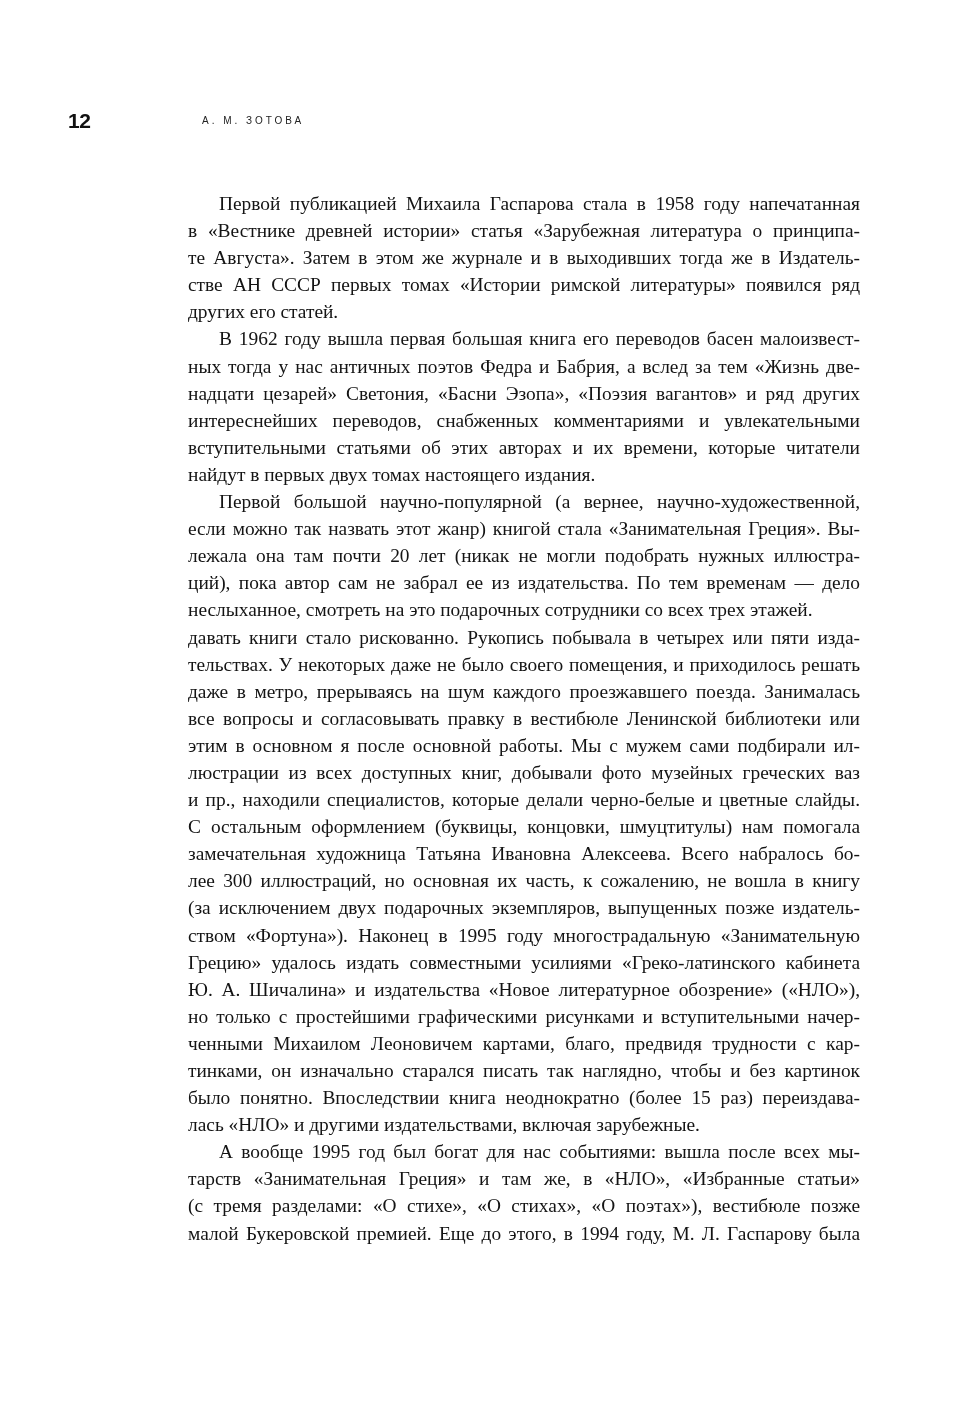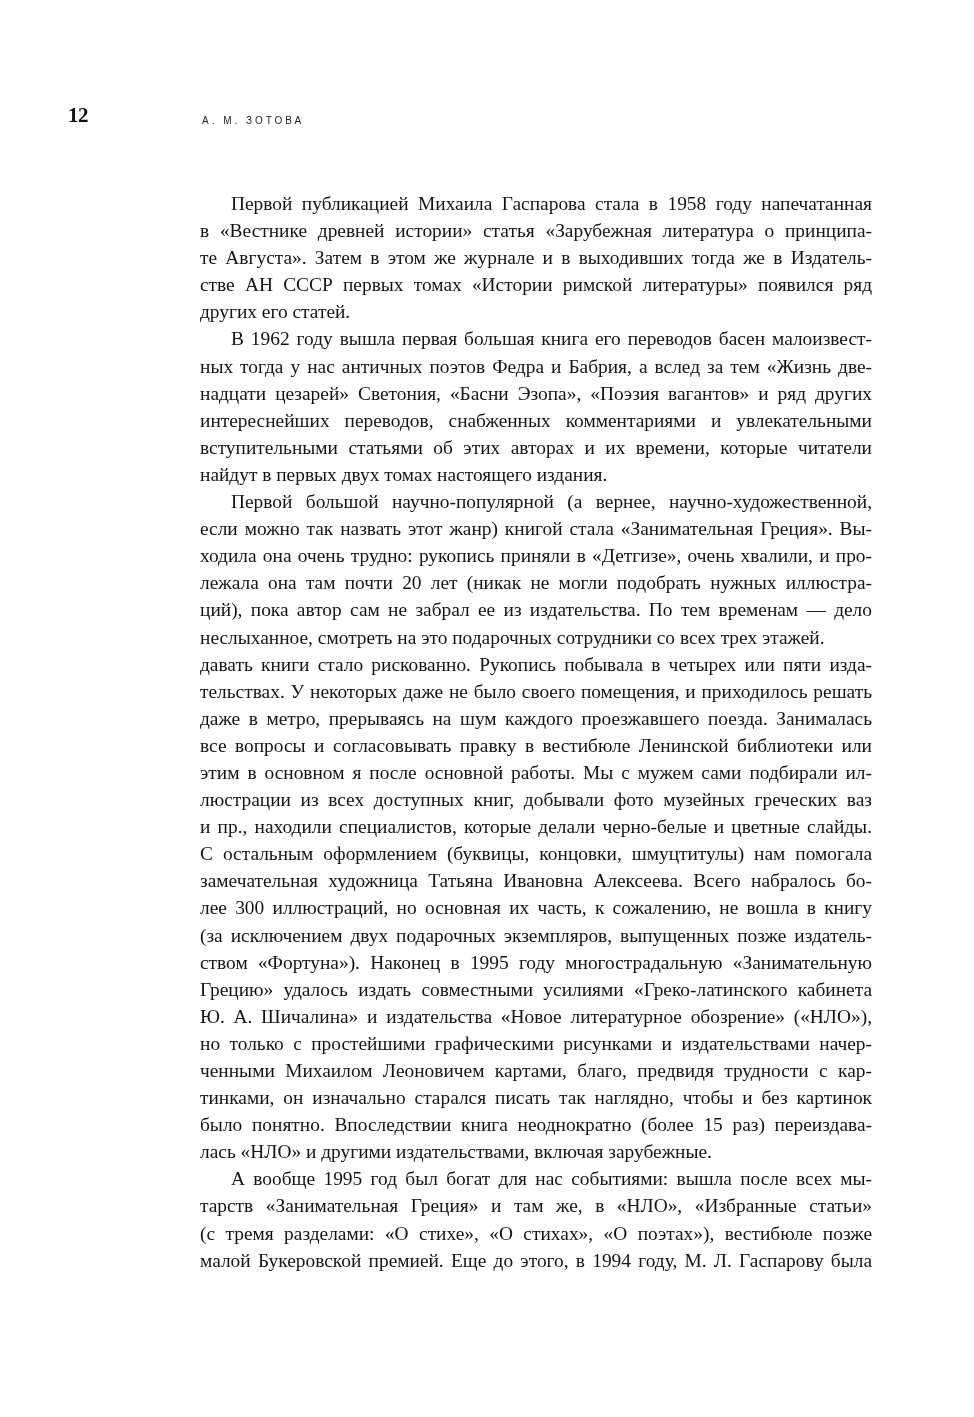--- a/index.html
+++ b/index.html
@@ -1,28 +1,28 @@
 <!DOCTYPE html>
 <html><head>
 <meta charset="utf-8">
 <style>
   html, body { margin: 0; padding: 0; background: #ffffff; }
   body { width: 974px; height: 1417px; position: relative; overflow: hidden; }
   .page-number {
-    position: absolute; left: 68px; top: 103px;
-    font-family: Liberation Serif, serif; font-weight: bold;
+    position: absolute; left: 68px; top: 109px;
+    font-family: Liberation Sans, sans-serif; font-weight: bold;
     font-size: 21px; color: #111; letter-spacing: -0.5px;
   }
   .running-head {
     position: absolute; left: 202px; top: 115px;
     font-family: "Liberation Sans", sans-serif;
     font-size: 10px; letter-spacing: 3px; color: #222;
   }
   .body-text {
-    position: absolute; left: 200px; top: 190px; width: 672px;
+    position: absolute; left: 188px; top: 190px; width: 672px;
     font-family: "Liberation Serif", serif; font-size: 19.4px;
     color: #141414; line-height: 27.1px;
   }
   .line {
     display: block; white-space: nowrap; height: 27.1px;
     text-align: justify; text-align-last: justify;
   }
   .line.indent { padding-left: 31px; }
   .line.last { text-align-last: left; }
 </style>
@@ -44,41 +44,40 @@
       <span class="line indent">В 1962 году вышла первая большая книга его переводов басен малоизвест-</span>
       <span class="line">ных тогда у нас античных поэтов Федра и Бабрия, а вслед за тем «Жизнь две-</span>
       <span class="line">надцати цезарей» Светония, «Басни Эзопа», «Поэзия вагантов» и ряд других</span>
       <span class="line">интереснейших переводов, снабженных комментариями и увлекательными</span>
       <span class="line">вступительными статьями об этих авторах и их времени, которые читатели</span>
       <span class="line last">найдут в первых двух томах настоящего издания.</span>
     </div>
     <div>
       <span class="line indent">Первой большой научно-популярной (а вернее, научно-художественной,</span>
       <span class="line">если можно так назвать этот жанр) книгой стала «Занимательная Греция». Вы-</span>
-      <span class="line">ходила она очень трудно: рукопись приняли в «Детгизе», очень хвалили, и про-</span>
       <span class="line">лежала она там почти 20 лет (никак не могли подобрать нужных иллюстра-</span>
       <span class="line">ций), пока автор сам не забрал ее из издательства. По тем временам — дело</span>
       <span class="line last">неслыханное, смотреть на это подарочных сотрудники со всех трех этажей.</span>
     </div>
     <div>
       <span class="line">давать книги стало рискованно. Рукопись побывала в четырех или пяти изда-</span>
       <span class="line">тельствах. У некоторых даже не было своего помещения, и приходилось решать</span>
       <span class="line">даже в метро, прерываясь на шум каждого проезжавшего поезда. Занималась</span>
       <span class="line">все вопросы и согласовывать правку в вестибюле Ленинской библиотеки или</span>
       <span class="line">этим в основном я после основной работы. Мы с мужем сами подбирали ил-</span>
       <span class="line">люстрации из всех доступных книг, добывали фото музейных греческих ваз</span>
       <span class="line">и пр., находили специалистов, которые делали черно-белые и цветные слайды.</span>
       <span class="line">С остальным оформлением (буквицы, концовки, шмуцтитулы) нам помогала</span>
       <span class="line">замечательная художница Татьяна Ивановна Алексеева. Всего набралось бо-</span>
       <span class="line">лее 300 иллюстраций, но основная их часть, к сожалению, не вошла в книгу</span>
       <span class="line">(за исключением двух подарочных экземпляров, выпущенных позже издатель-</span>
       <span class="line">ством «Фортуна»). Наконец в 1995 году многострадальную «Занимательную</span>
       <span class="line">Грецию» удалось издать совместными усилиями «Греко-латинского кабинета</span>
       <span class="line">Ю. А. Шичалина» и издательства «Новое литературное обозрение» («НЛО»),</span>
-      <span class="line">но только с простейшими графическими рисунками и издательствами начер-</span>
+      <span class="line">но только с простейшими графическими рисунками и вступительными начер-</span>
       <span class="line">ченными Михаилом Леоновичем картами, благо, предвидя трудности с кар-</span>
       <span class="line">тинками, он изначально старался писать так наглядно, чтобы и без картинок</span>
       <span class="line">было понятно. Впоследствии книга неоднократно (более 15 раз) переиздава-</span>
       <span class="line last">лась «НЛО» и другими издательствами, включая зарубежные.</span>
     </div>
     <div>
       <span class="line indent">А вообще 1995 год был богат для нас событиями: вышла после всех мы-</span>
       <span class="line">тарств «Занимательная Греция» и там же, в «НЛО», «Избранные статьи»</span>
       <span class="line">(с тремя разделами: «О стихе», «О стихах», «О поэтах»), вестибюле позже</span>
       <span class="line">малой Букеровской премией. Еще до этого, в 1994 году, М. Л. Гаспарову была</span>

